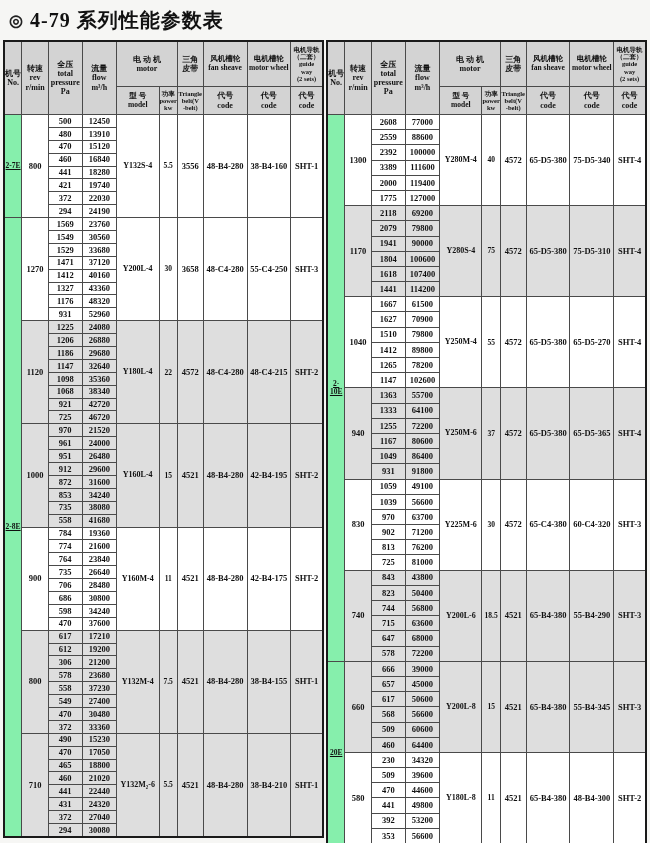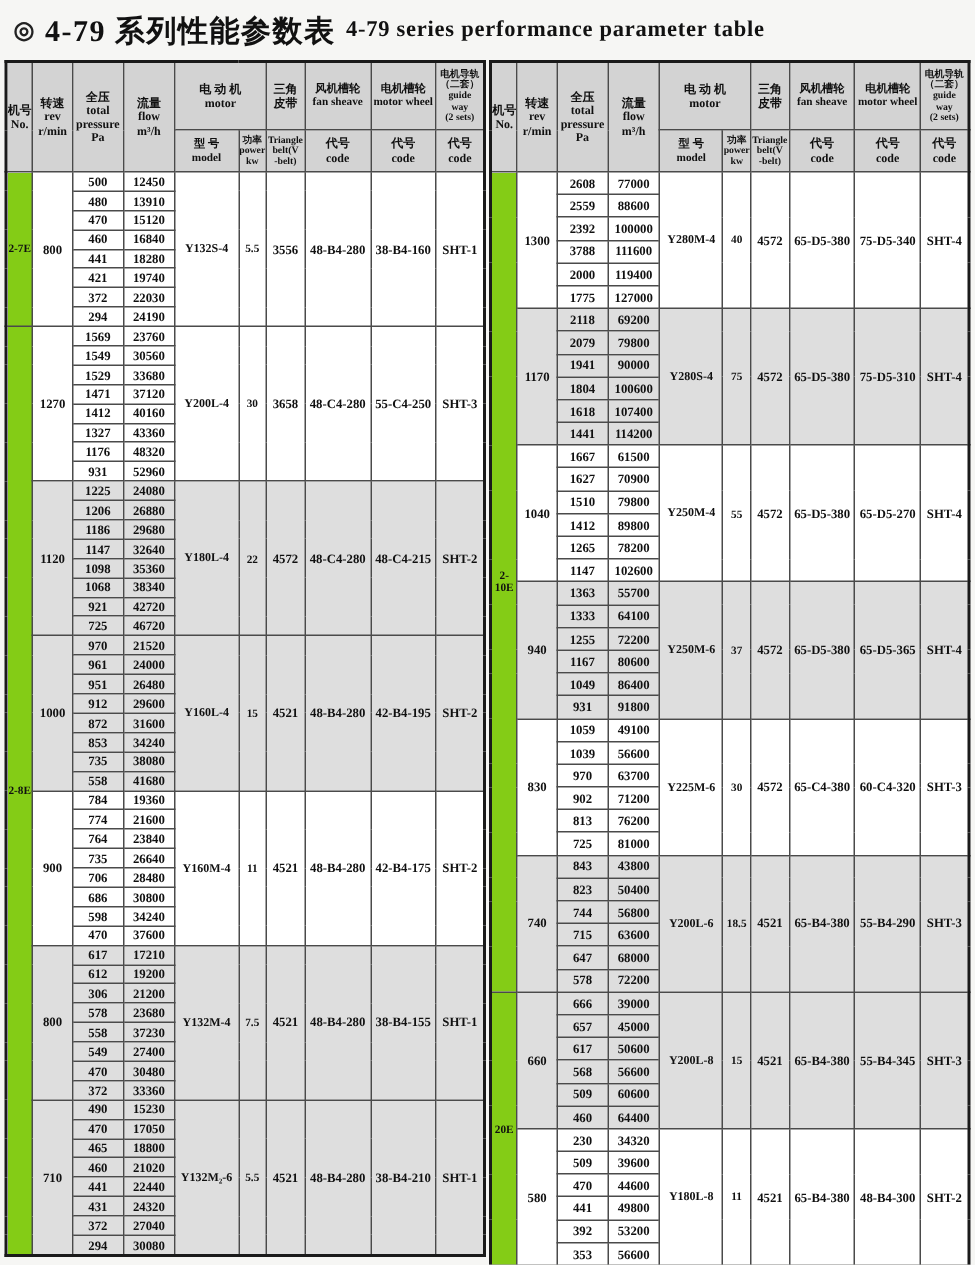--- a/index.html
+++ b/index.html
@@ -15,34 +15,33 @@
         font-family:"Liberation Serif",serif;font-weight:bold;color:#101010;}
   th{background:#d3d3d3;white-space:pre-line;}
   .h-zh{font-size:8px;line-height:1.15;}
   .h-sm{font-size:6.5px;line-height:1.1;}
   .h-mix{font-size:7.5px;line-height:1.15;}
   td{font-size:8.5px;line-height:1;}
   td.machine{background:#d3d3d3;font-size:7.5px;}
   td.model{font-size:8px;}
   td.power{font-size:7.5px;}
   tr.shaded td{background:#dedede;}
-  tr.shaded td.machine, tr td.machine{background:#84cc16;}
+  tr.shaded td.machine, tr td.machine{background:#86efac;text-decoration:underline;}
   .t-left tbody td.rowcell{height:11.9px;}
   .t-right tbody td.rowcell{height:14.2px;}
   thead tr.hr1 th{height:44px;}
   thead tr.hr2 th{height:27px;}
 </style>
 </head>
 <body>
 
 <div class="page">
   <div class="title-row">
     <span class="title-icon">◎</span>
     <span class="title-zh">4-79 系列性能参数表</span>
-    <span class="title-en">4-79 series performance parameter table</span>
   </div>
   <div class="tables">
     <table class="t-left">
         <colgroup>
           <col style="width: 18px;">
           <col style="width: 27px;">
           <col style="width: 34px;">
           <col style="width: 35px;">
           <col style="width: 43px;">
           <col style="width: 14px;">
@@ -447,21 +446,21 @@
           </tr>
           <tr>
             <td class="rowcell">2559</td>
             <td class="rowcell">88600</td>
           </tr>
           <tr>
             <td class="rowcell">2392</td>
             <td class="rowcell">100000</td>
           </tr>
           <tr>
-            <td class="rowcell">3788</td>
+            <td class="rowcell">3389</td>
             <td class="rowcell">111600</td>
           </tr>
           <tr>
             <td class="rowcell">2000</td>
             <td class="rowcell">119400</td>
           </tr>
           <tr>
             <td class="rowcell">1775</td>
             <td class="rowcell">127000</td>
           </tr>

